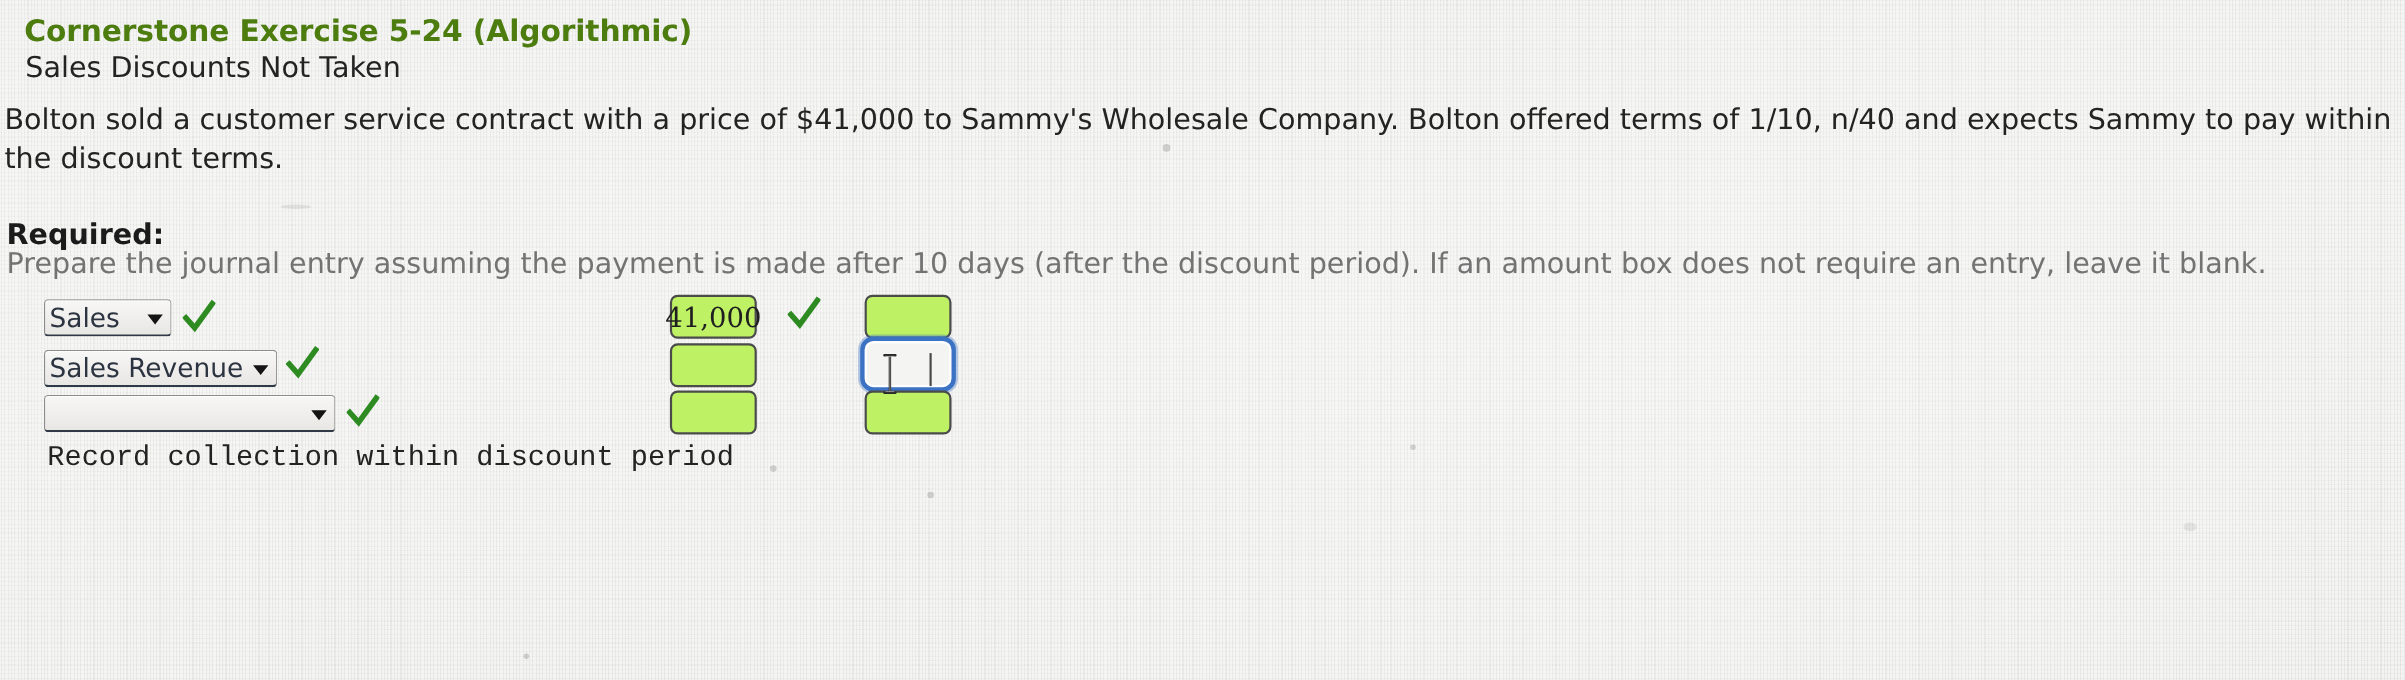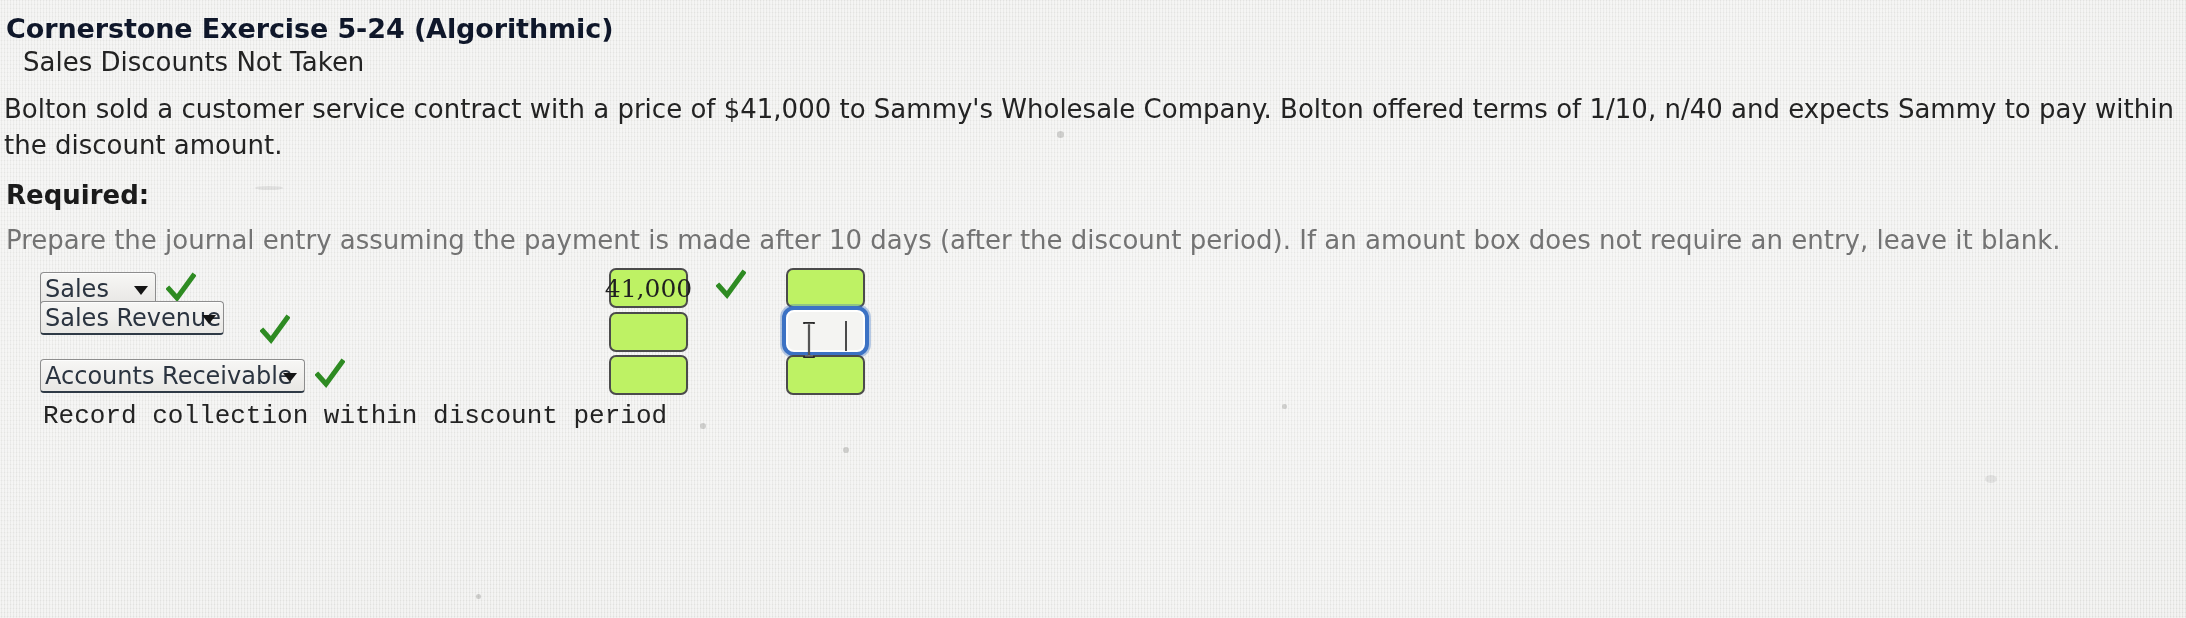--- a/index.html
+++ b/index.html
@@ -44,34 +44,36 @@
   .line {
     position: absolute;
     white-space: nowrap;
     line-height: 1;
   }
 
   .title {
     font-weight: bold;
     font-size: 27px;
     letter-spacing: -0.1px;
-    color: #0f172a;
+    color: #4d7c0f;
+    margin-left: 16px;
   }
   .subtitle {
     font-size: 26px;
     color: #232323;
   }
   .para {
     font-size: 26px;
     color: #232323;
   }
   .required-label {
     font-weight: bold;
     font-size: 26px;
     color: #1b1b1b;
+    margin-top: 19px;
   }
   .instruction {
     font-size: 26px;
     color: #737373;
   }
   .caption {
     font-size: 26px;
     color: #232323;
   }
 
@@ -185,21 +187,21 @@
 <div class="speck" style="left:476px; top:594px; width:5px; height:5px;"></div>
 
 <div id="content">
 
   <div class="line title" style="left:6px; top:15px;">Cornerstone Exercise 5-24 (Algorithmic)</div>
 
   <div class="line subtitle" style="left:23px; top:49px;">Sales Discounts Not Taken</div>
 
   <div class="line para" style="left:4px; top:96px;">Bolton sold a customer service contract with a price of $41,000 to Sammy's Wholesale Company. Bolton offered terms of 1/10, n/40 and expects Sammy to pay within</div>
 
-  <div class="line para" style="left:4px; top:132px;">the discount amount.</div>
+  <div class="line para" style="left:4px; top:132px;">the discount terms.</div>
 
   <div class="line required-label" style="left:6px; top:182px;">Required:</div>
 
   <div class="line instruction" style="left:6px; top:227px;">Prepare the journal entry assuming the payment is made after 10 days (after the discount period). If an amount box does not require an entry, leave it blank.</div>
 
   <div class="select-wrap" style="left:40px; top:272px; width:116px;">
     <div class="select-box">
       <span class="select-text">Sales</span>
       <span class="select-arrow"></span>
     </div>
@@ -218,21 +220,21 @@
   <div class="check" style="left:716px; top:269px;">
     <svg width="30" height="32" viewBox="0 0 30 32">
       <path d="M3 17 L11 26 L27 4" stroke="#2e8b22" stroke-width="5" fill="none" stroke-linecap="square"></path>
     </svg>
   </div>
 
   <div class="amount-box" style="left:786px; top:268px; width:79px; height:40px;">
     <span class="amount-text"></span>
   </div>
 
-  <div class="select-wrap" style="left:40px; top:301px; width:184px;">
+  <div class="select-wrap" style="left:40px; top:318px; width:212px;">
     <div class="select-box">
       <span class="select-text">Sales Revenue</span>
       <span class="select-arrow"></span>
     </div>
   </div>
 
   <div class="check" style="left:260px; top:314px;">
     <svg width="30" height="32" viewBox="0 0 30 32">
       <path d="M3 17 L11 26 L27 4" stroke="#2e8b22" stroke-width="5" fill="none" stroke-linecap="square"></path>
     </svg>
@@ -249,21 +251,20 @@
 
   <div class="ibeam" style="left:801px; top:321px;">
     <svg width="16" height="38" viewBox="0 0 16 38">
       <path d="M3 2 H13 M8 2 V36 M3 36 H13" stroke="#2a2a2a" stroke-width="2.2" fill="none" stroke-linecap="round"></path>
       <path d="M4 3 H12 M8 3 V35 M4 35 H12" stroke="#ffffff" stroke-width="0.8" fill="none" opacity="0.5"></path>
     </svg>
   </div>
 
   <div class="select-wrap" style="left:40px; top:359px; width:265px;">
     <div class="select-box">
-      <span class="select-text">Accounts Receivable</span>
       <span class="select-arrow"></span>
     </div>
   </div>
 
   <div class="check" style="left:315px; top:358px;">
     <svg width="30" height="32" viewBox="0 0 30 32">
       <path d="M3 17 L11 26 L27 4" stroke="#2e8b22" stroke-width="5" fill="none" stroke-linecap="square"></path>
     </svg>
   </div>
 

